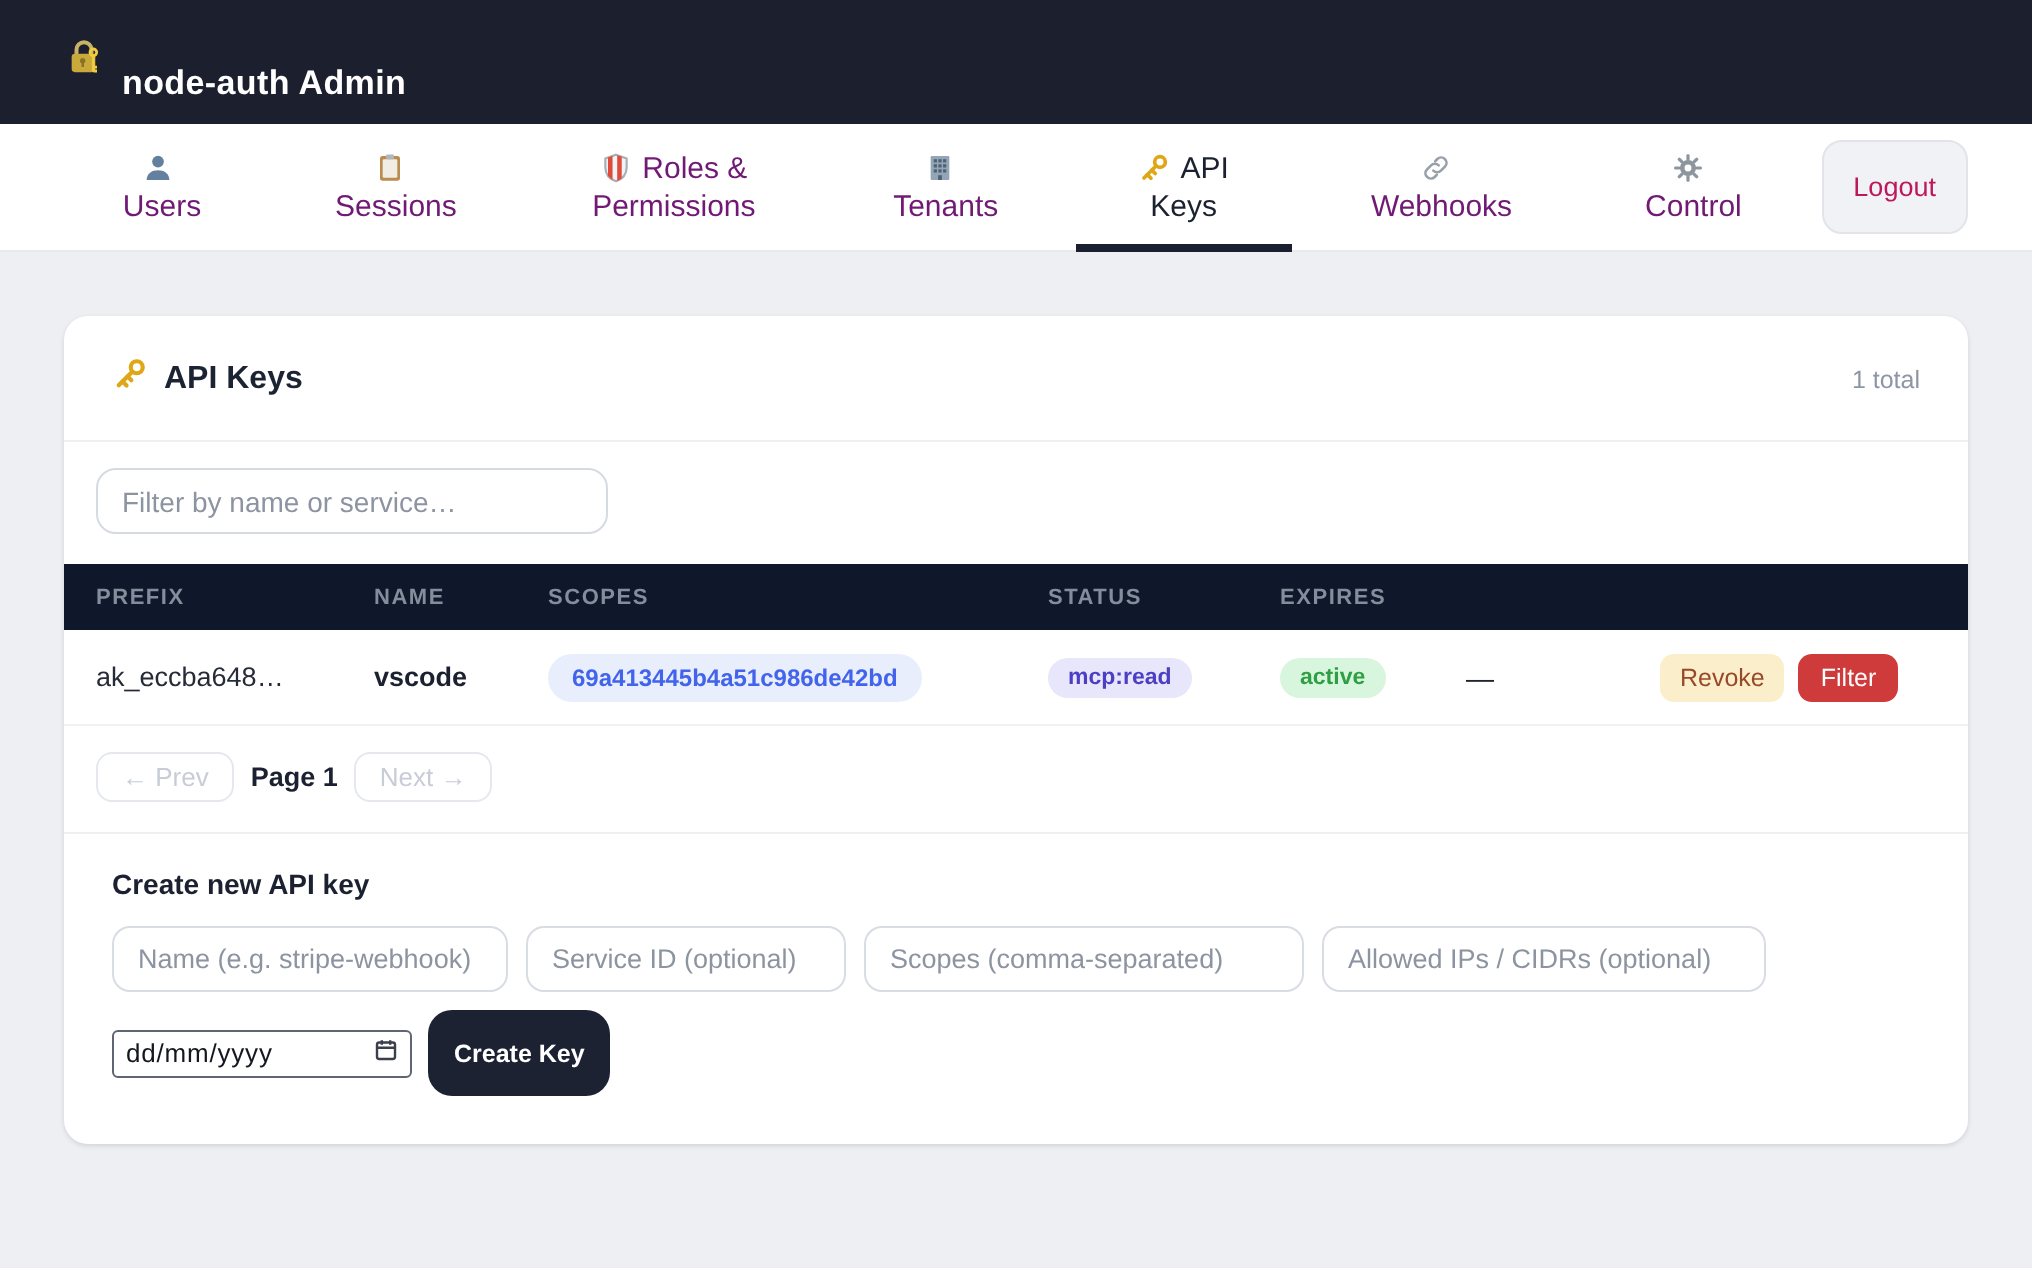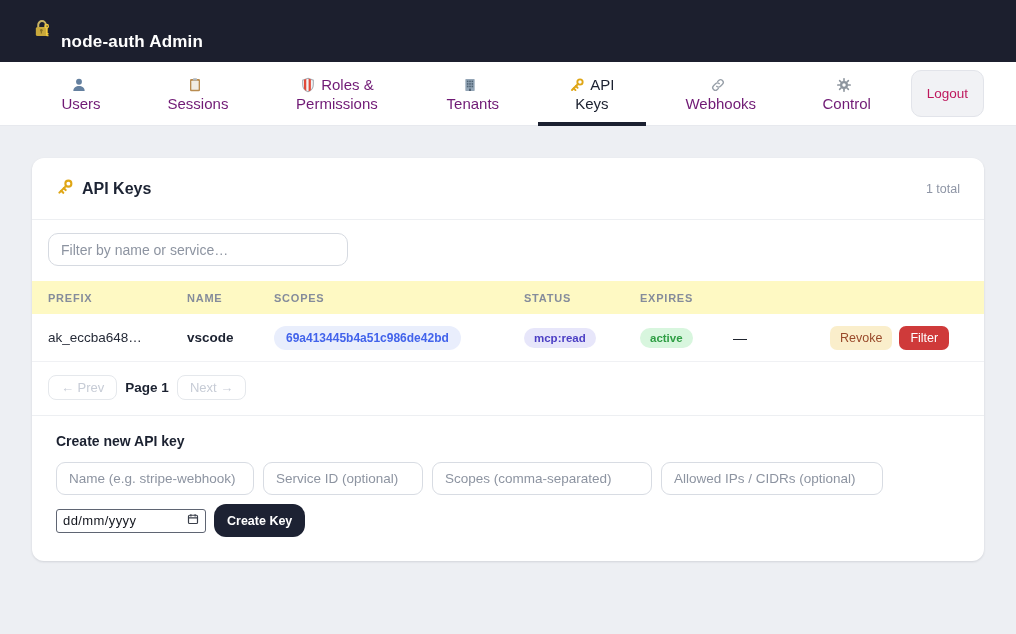--- a/index.html
+++ b/index.html
@@ -28,28 +28,28 @@
   .content { padding-top:32px; }
   .card { width:952px; margin:0 auto; background:#fff; border-radius:12px;
     box-shadow:0 1px 2px rgba(16,24,40,.05), 0 1px 3px rgba(16,24,40,.07); }
   .card-head { display:flex; align-items:center; justify-content:space-between;
     padding:20px 24px 19px 24px; border-bottom:1px solid #edeff2; }
   .card-title-wrap { display:flex; align-items:center; gap:8px; }
   .card-title-wrap h2 { font-size:16px; font-weight:700; color:#1c2333; }
   .total { font-size:12.5px; color:#8e95a5; }
 
   .filter-row { padding:13px 16px 15px 16px; }
-  .filter-row input { width:300px; height:33px; border:1px solid #d6dae1; border-radius:10px;
+  .filter-row input { width:256px; height:33px; border:1px solid #d6dae1; border-radius:10px;
     padding:0 12px; font-size:14px; color:#333; font-family:inherit; outline:none; }
   .filter-row input::placeholder { color:#8d94a1; }
 
   
   .tgrid { display:grid; grid-template-columns:139px 87px 250px 116px 93px 97px 1fr;
     align-items:center; padding-left:16px; padding-right:40px; }
-  .thead { background:#fef9c3; height:33px; }
+  .thead { background:#0f172a; height:33px; }
   .thead span { font-size:11px; font-weight:700; color:#858c9b; letter-spacing:.07em; }
   .trow { height:48px; border-bottom:1px solid #f0f1f4; }
   .cell-prefix { font-size:13.5px; color:#262b38; }
   .cell-name { font-size:13.5px; font-weight:700; color:#1b2130; }
   .badge { display:inline-block; border-radius:999px; font-weight:700; }
   .badge.service { background:#e9eefc; color:#4263eb; font-size:12px; padding:5px 12px; }
   .badge.scope { background:#e7e6fa; color:#4c3fc4; font-size:11.5px; padding:4px 10px; }
   .badge.status { background:#d8f6de; color:#2f9e44; font-size:11.5px; padding:4px 10px; }
   .cell-expires { font-size:14px; color:#20242e; }
   .cell-actions { display:flex; justify-content:flex-end; gap:7px; }
@@ -68,21 +68,21 @@
   .create-section h3 { font-size:14px; font-weight:700; color:#1b2130; margin-bottom:13px; }
   .create-row { display:flex; gap:9px; }
   .create-row input { height:33px; border:1px solid #d8dce3; border-radius:9px; padding:0 12px;
     font-size:13.5px; color:#333; font-family:inherit; outline:none; }
   .create-row input::placeholder { color:#8d94a1; }
   .in-name{width:198px} .in-service{width:160px} .in-scopes{width:220px} .in-ips{width:222px}
   .create-row2 { display:flex; align-items:center; gap:8px; margin-top:9px; }
   .date-input { width:150px; height:24px; border:1px solid #5f6573; border-radius:3px;
     display:flex; align-items:center; justify-content:space-between; padding:0 6px;
     font-size:13px; font-weight:500; color:#14171f; letter-spacing:.4px; cursor:pointer; background:#fff; }
-  .btn-create { background:#1d2233; color:#fff; border:none; border-radius:12px; height:33px;
+  .btn-create { background:#1d2233; color:#fff; border:none; border-radius:12px; height:43px;
     padding:0 13px; font-size:12.5px; font-weight:600; cursor:pointer; font-family:inherit; }
 </style>
 </head>
 <body>
 
 <header class="topbar">
   <span>
     <svg viewBox="0 0 24 24" width="20" height="20">
       <path d="M7.5 10V7a4.5 4.5 0 0 1 9 0v3" fill="none" stroke="#c9b465" stroke-width="2.4"></path>
       <rect x="4.6" y="9.5" width="14.2" height="11" rx="2" fill="#c9a93c"></rect>

